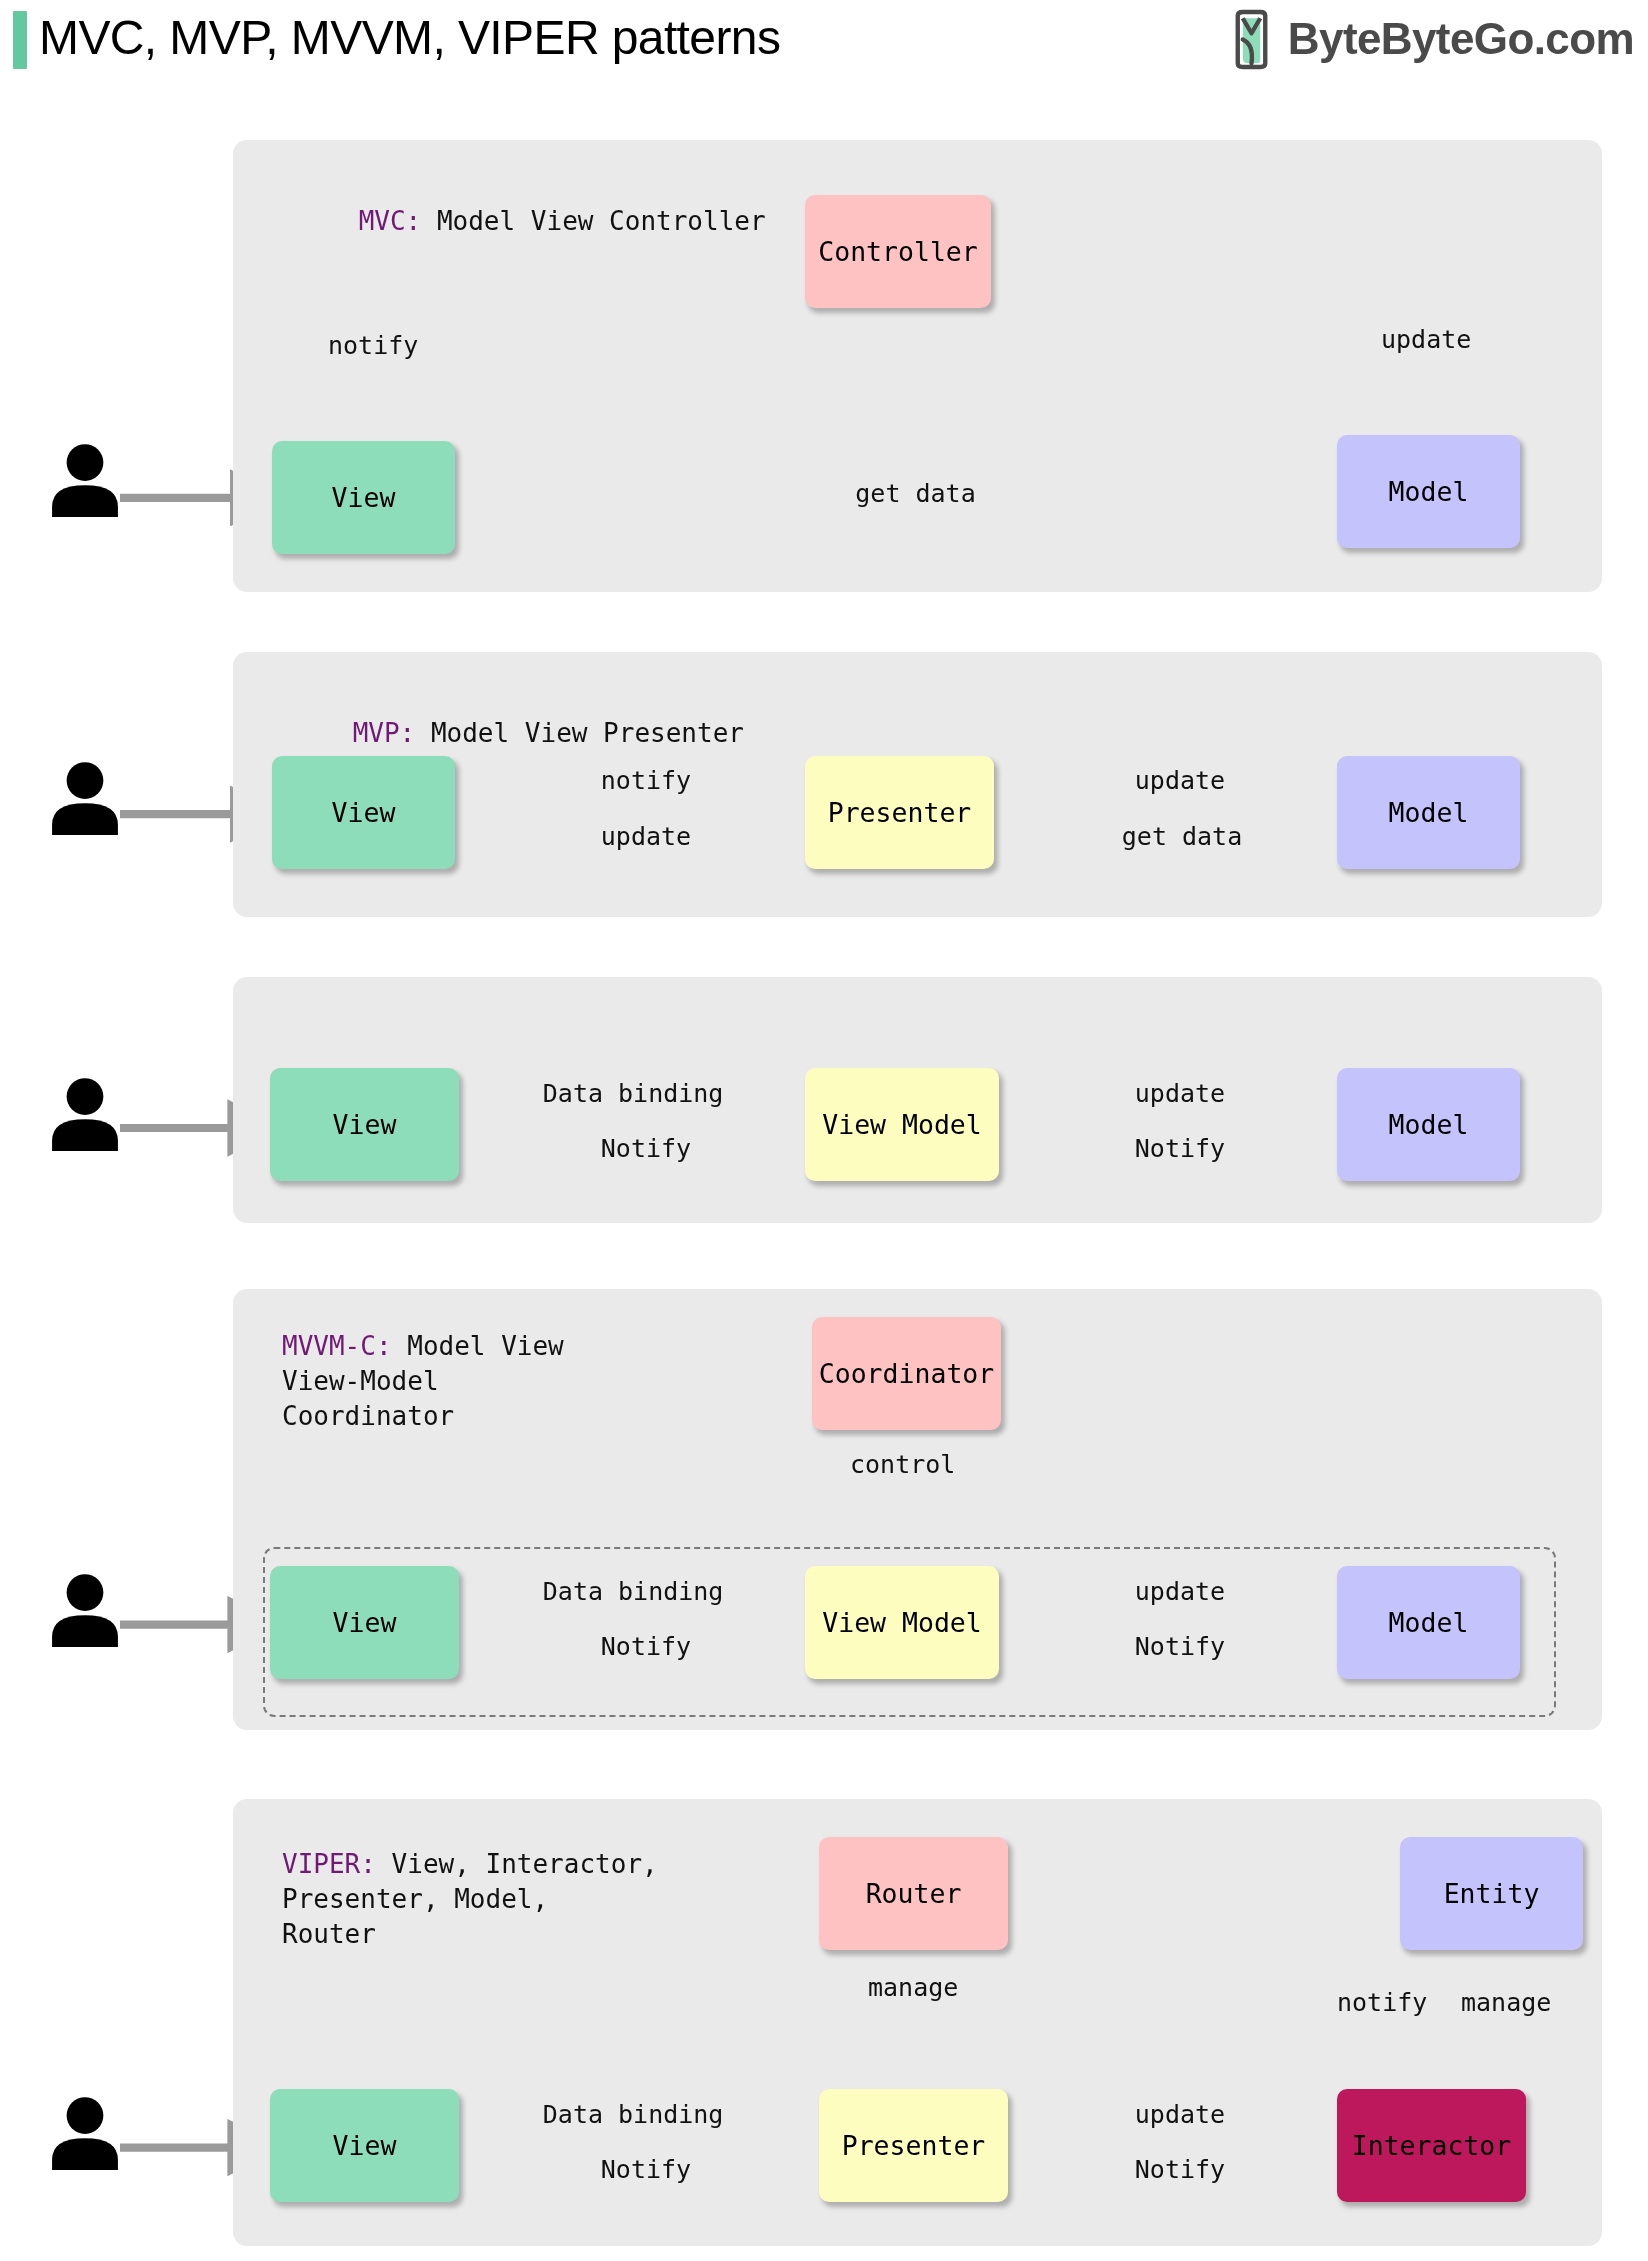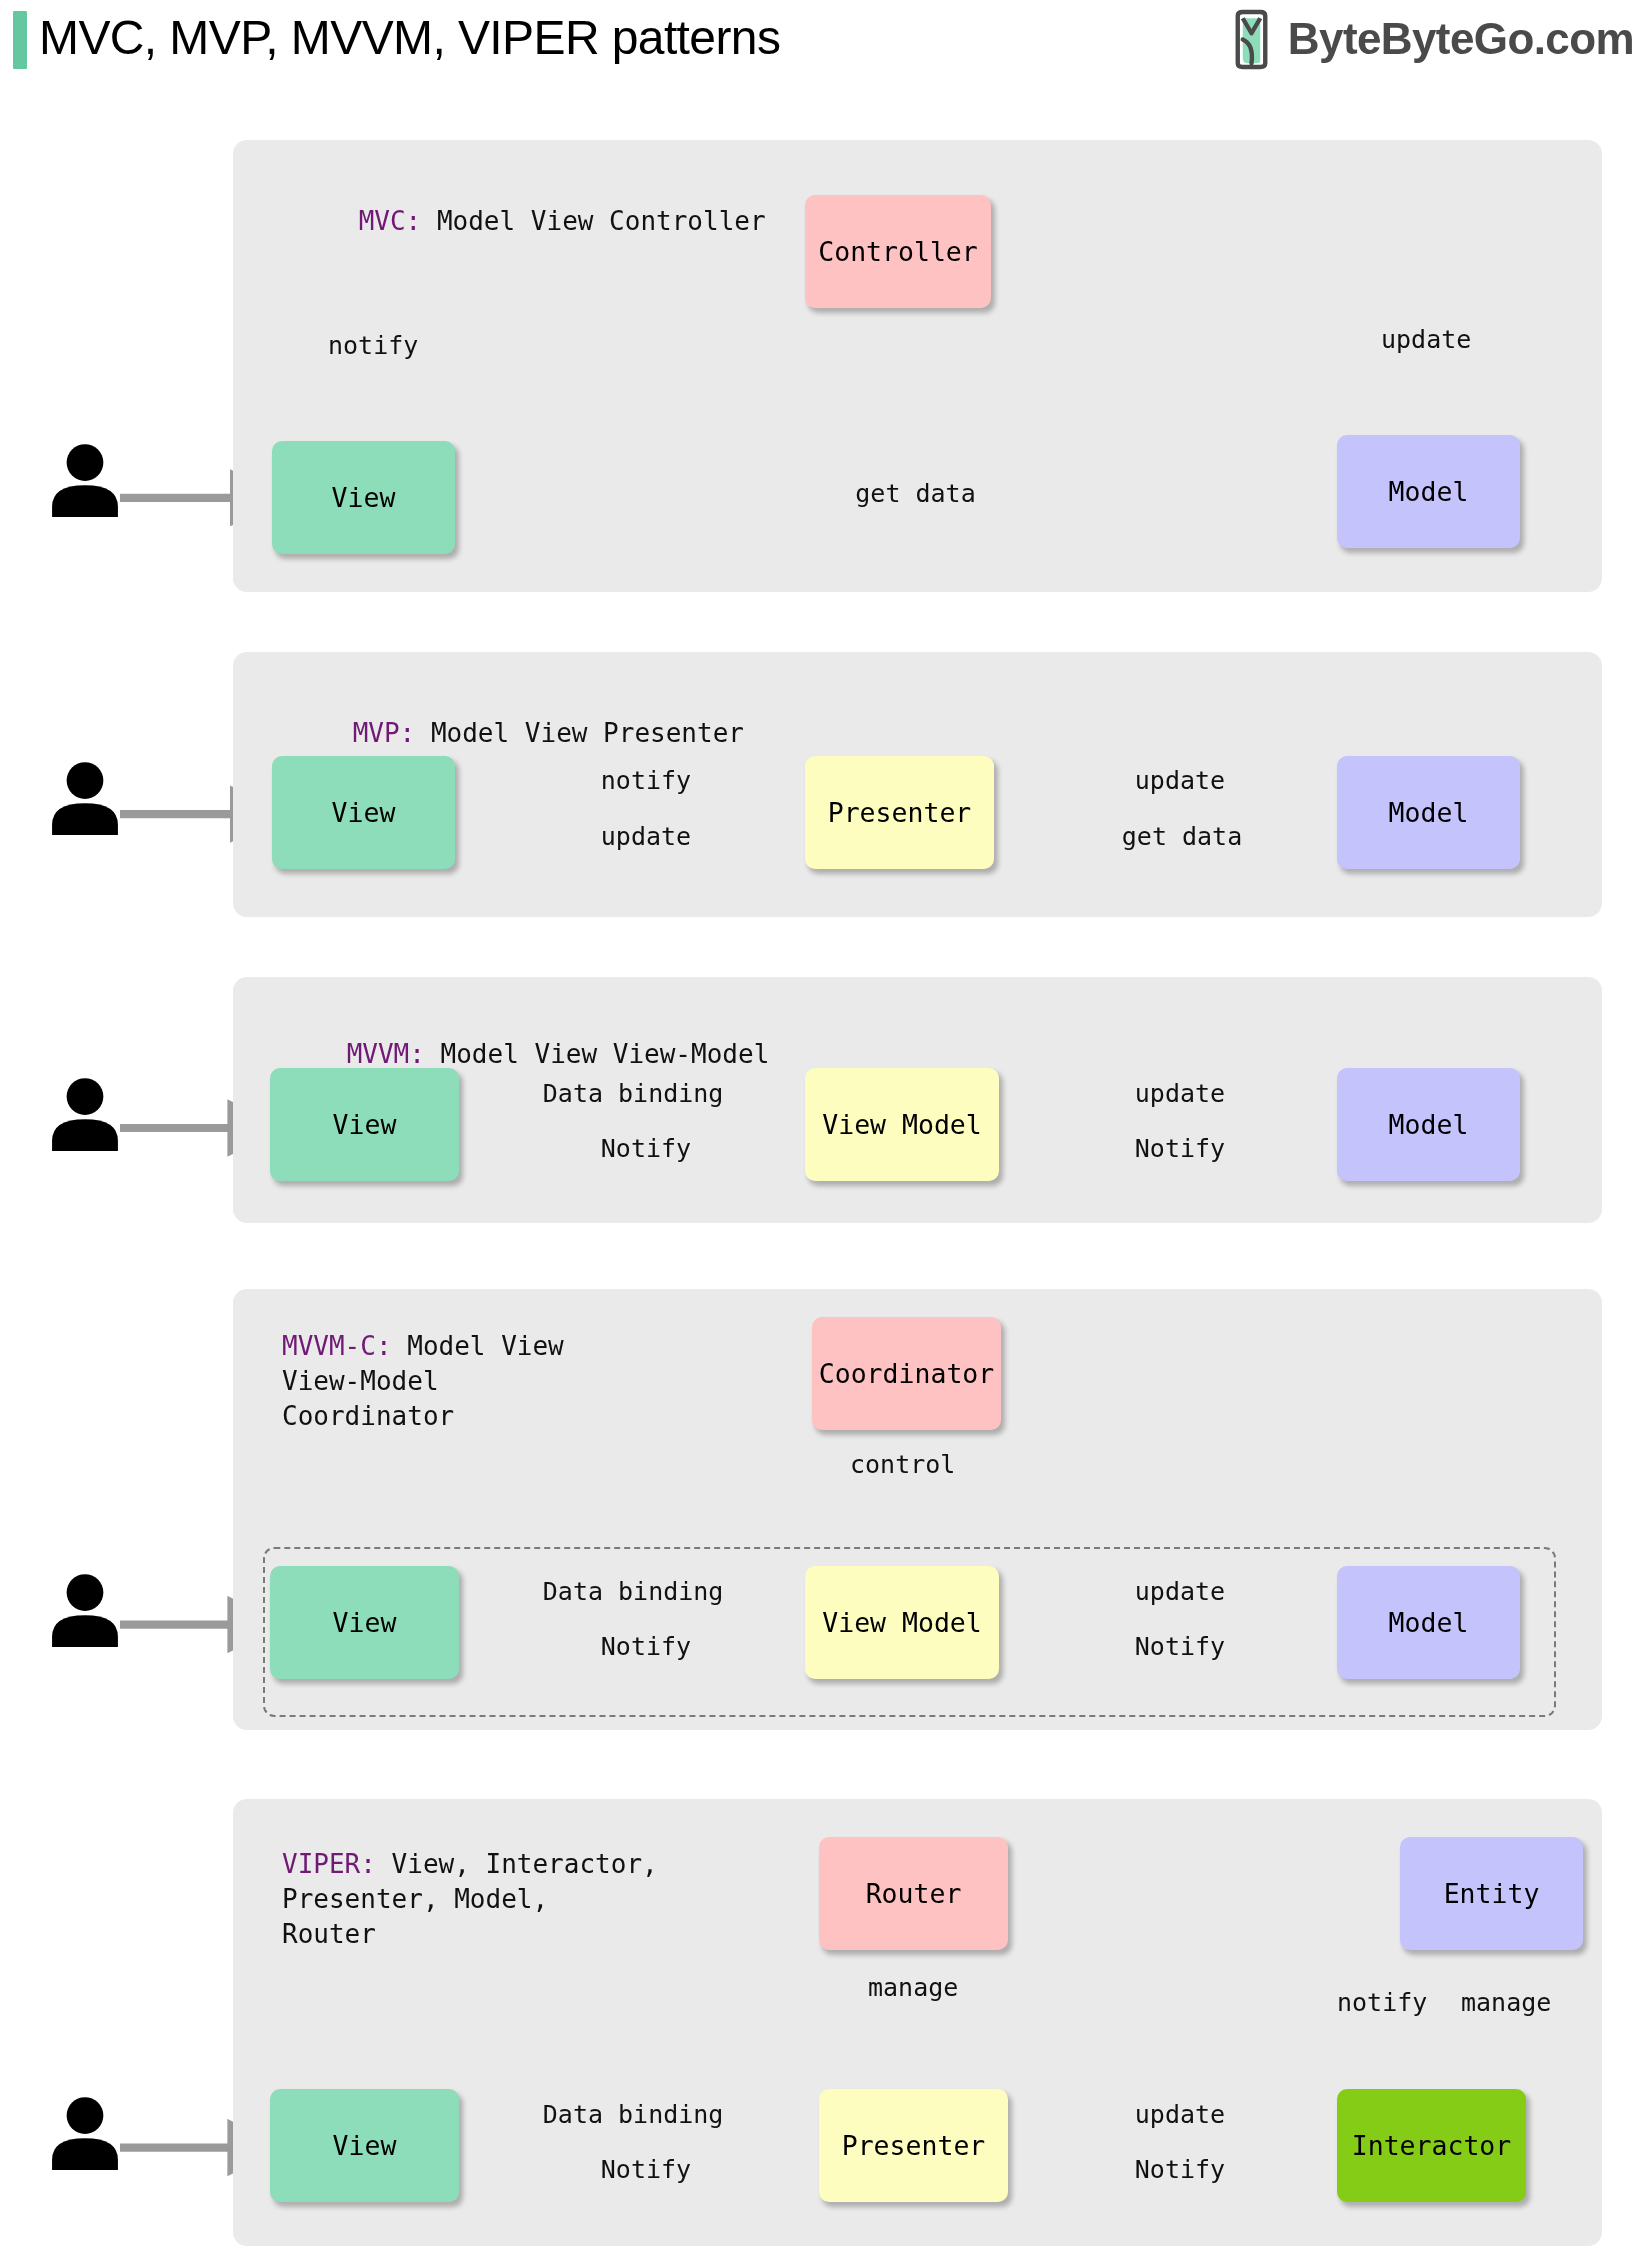--- a/index.html
+++ b/index.html
@@ -52,21 +52,21 @@
     border-radius: 10px;
     display: flex; align-items: center; justify-content: center;
     font-size: 26.5px; color: #000;
     box-shadow: 3.8px 4.4px 5.7px rgba(0,0,0,0.26);
     white-space: nowrap;
   }
   .n-view  { background: #8eddba; }
   .n-model { background: #c5c3fc; }
   .n-ctrl  { background: #ffc2c2; }
   .n-pres  { background: #fdfdc0; }
-  .n-inter { background: #84cc16; }
+  .n-inter { background: #be185d; }
 
   
   .user-icon { position: absolute; width: 76px; height: 76px; }
 
   
   .edges { position: absolute; left: 0; top: 0; width: 1649px; height: 2261px; pointer-events: none; }
 
   
   .edge-label {
     position: absolute; font-size: 25px; color: #111;
@@ -189,23 +189,20 @@
   <div class="node n-pres" style="left:805px; top:756px; width:189px; height:113px;">Presenter</div>
   <div class="node n-model" style="left:1337px; top:756px; width:183px; height:113px;">Model</div>
 
   <div class="edge-label" style="left:592px;  top:766px; background:#eaeaea; padding:0 8.8px;">notify</div>
   <div class="edge-label" style="left:1126px; top:766px; background:#eaeaea; padding:0 8.8px;">update</div>
   <div class="edge-label" style="left:592px;  top:822px; background:#eaeaea; padding:0 8.8px;">update</div>
   <div class="edge-label" style="left:1113px; top:822px; background:#eaeaea; padding:0 8.8px;">get data</div>
 
   <div class="panel" style="top:977px; height:246px;"></div>
 
-  <div class="panel-label" style="left:284px; top:1002px; text-align:left;">
-    <span class="key">MVVM:</span><span> Model View View-Model</span>
-  </div>
 
   <svg class="user-icon" style="left:47px; top:1075px;" viewBox="0 0 120 120">
     <circle cx="60" cy="34" r="29" fill="#000"></circle>
     <path d="M8 120 L8 104 Q8 70 60 70 Q112 70 112 104 L112 120 Z" fill="#000"></path>
   </svg>
 
   <div class="node n-view" style="left:270px;  top:1068px; width:189px; height:113px;">View</div>
   <div class="node n-pres" style="left:805px; top:1068px; width:194px; height:113px;">View Model</div>
   <div class="node n-model" style="left:1337px; top:1068px; width:183px; height:113px;">Model</div>
 

